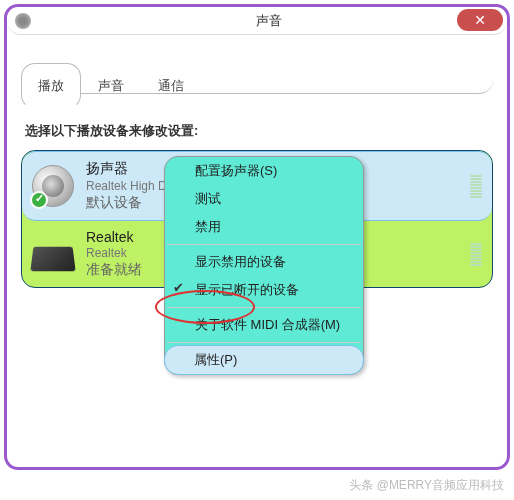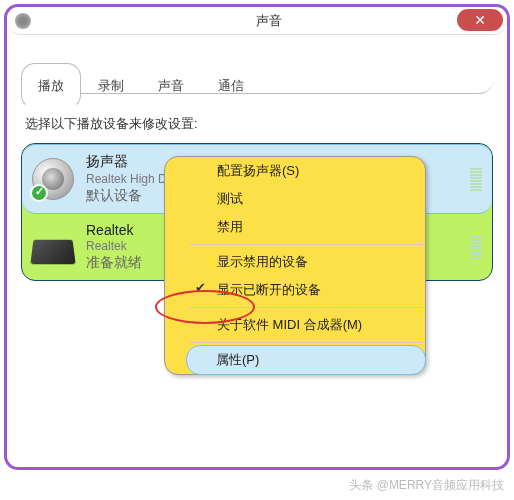--- a/index.html
+++ b/index.html
@@ -11,21 +11,21 @@
 .app-icon { width: 16px; height: 16px; margin-left: 8px; background: radial-gradient(circle, #888 30%, #aaa 70%); border-radius: 50%; }
 .title { flex: 1; text-align: center; font-size: 13px; color: #333; }
 .close-btn { width: 46px; height: 22px; background: #c94f4f; color: #fff; display: flex; align-items: center; justify-content: center; font-size: 14px; cursor: pointer; position: absolute; right: 4px; top: 2px; }
 
 .content { padding: 12px 14px; }
 
 .tabs { display: flex; border-bottom: 1px solid #bbb; }
 .tab { padding: 13px 16px; font-size: 13px; color: #444; border: 1px solid transparent; border-bottom: none; cursor: pointer; position: relative; top: 16px; }
 .tab.active { border-color: #bbb; background: #fff; border-bottom: 1px solid #fff; }
 
-.instruction { font-size: 13px; color: #333; margin: 21px 0 10px 4px; }
+.instruction { font-size: 13px; color: #333; margin: 28px 0 10px 4px; font-weight: bold; }
 
 .device-list { border: 1px solid #0c4a6e; background: #bef264; }
 
 .device-item { display: flex; align-items: center; padding: 8px 10px; position: relative; }
 .device-item.selected { background: #cde8f7; border-top: 1px solid #7cc0e8; border-bottom: 1px solid #7cc0e8; }
 
 .device-icon { width: 42px; height: 42px; margin-right: 12px; position: relative; flex-shrink: 0; }
 .speaker-icon { border-radius: 50%; background: radial-gradient(circle at 35% 35%, #fff, #bbb 60%, #888); border: 1px solid #999; }
 .speaker-icon::after { content:""; position:absolute; inset:9px; border-radius:50%; background: radial-gradient(circle at 40% 40%, #ddd, #666); }
 .check-badge { position: absolute; bottom: -3px; left: -3px; width: 18px; height: 18px; background: #3cb043; border-radius: 50%; border: 2px solid #fff; }
@@ -35,21 +35,21 @@
 
 .device-info { flex: 1; }
 .device-name { font-size: 14px; color: #222; }
 .device-desc { font-size: 12px; color: #777; margin-top: 1px; }
 .device-status { font-size: 14px; color: #666; margin-top: 1px; }
 
 .level-bars { width: 12px; display: flex; flex-direction: column; gap: 1px; margin-left: 8px; }
 .level-bars span { height: 2px; background: #b8e0b8; }
 
 
-.context-menu { position: absolute; top: 156px; left: 164px; width: 262px; background: #fde047; border: 1px solid #999; box-shadow: 2px 2px 4px rgba(0,0,0,0.25); z-index: 10; padding-left: 22px; }
+.context-menu { position: absolute; top: 156px; left: 164px; width: 200px; background: #5eead4; border: 1px solid #999; box-shadow: 2px 2px 4px rgba(0,0,0,0.25); z-index: 10; }
 .menu-item { padding: 5px 8px 5px 30px; font-size: 13px; color: #222; cursor: pointer; position: relative; }
 .menu-item.highlighted { background: #cde8f7; border: 1px solid #7cc0e8; margin: -1px; padding: 5px 7px 5px 29px; }
 .menu-sep { height: 1px; background: #ccc; margin: 3px 2px; }
 .menu-check { position: absolute; left: 8px; top: 4px; font-size: 13px; color: #333; }
 
 
 .ellipse { position: absolute; top: 290px; left: 155px; width: 100px; height: 34px; border: 2px solid #d33; border-radius: 50%; z-index: 11; pointer-events: none; }
 
 .watermark { position: absolute; bottom: 6px; right: 10px; font-size: 12px; color: #bbb; margin-left: 11px; }
 </style>
@@ -59,21 +59,20 @@
 <div class="window">
   <div class="titlebar">
     <div class="app-icon"></div>
     <div class="title">声音</div>
     <div class="close-btn">✕</div>
   </div>
 
   <div class="content">
     <div class="tabs">
       <div class="tab active">播放</div>
-      <div class="tab">录制</div>
       <div class="tab">声音</div>
       <div class="tab">通信</div>
     </div>
 
     <div class="instruction">选择以下播放设备来修改设置:</div>
 
     <div class="device-list">
 
       <div class="device-item selected">
         <div class="device-icon speaker-icon">

